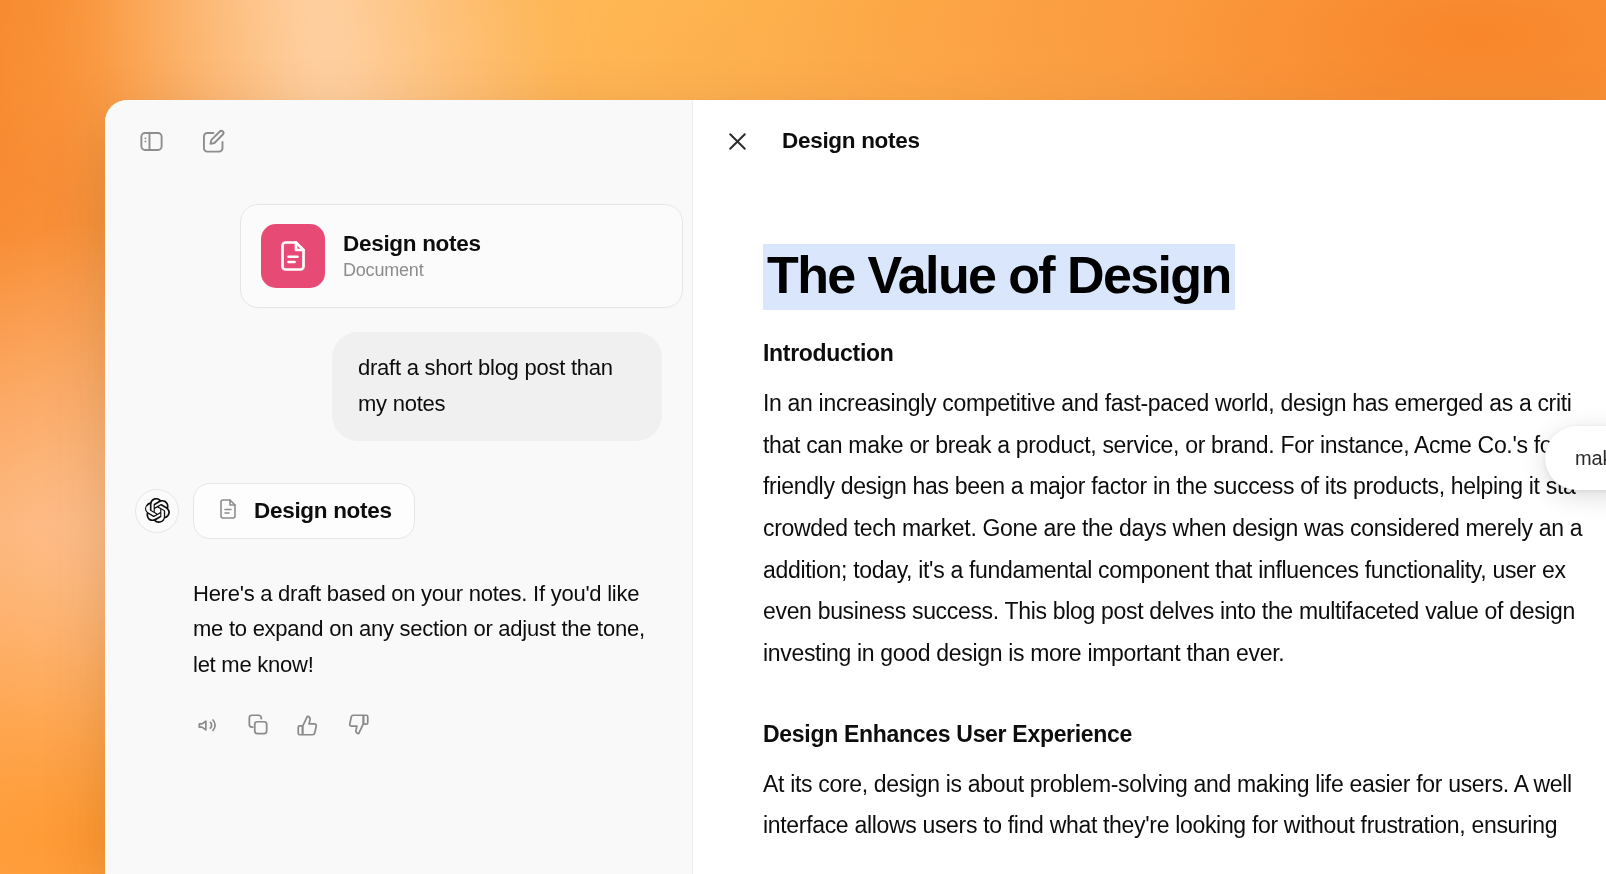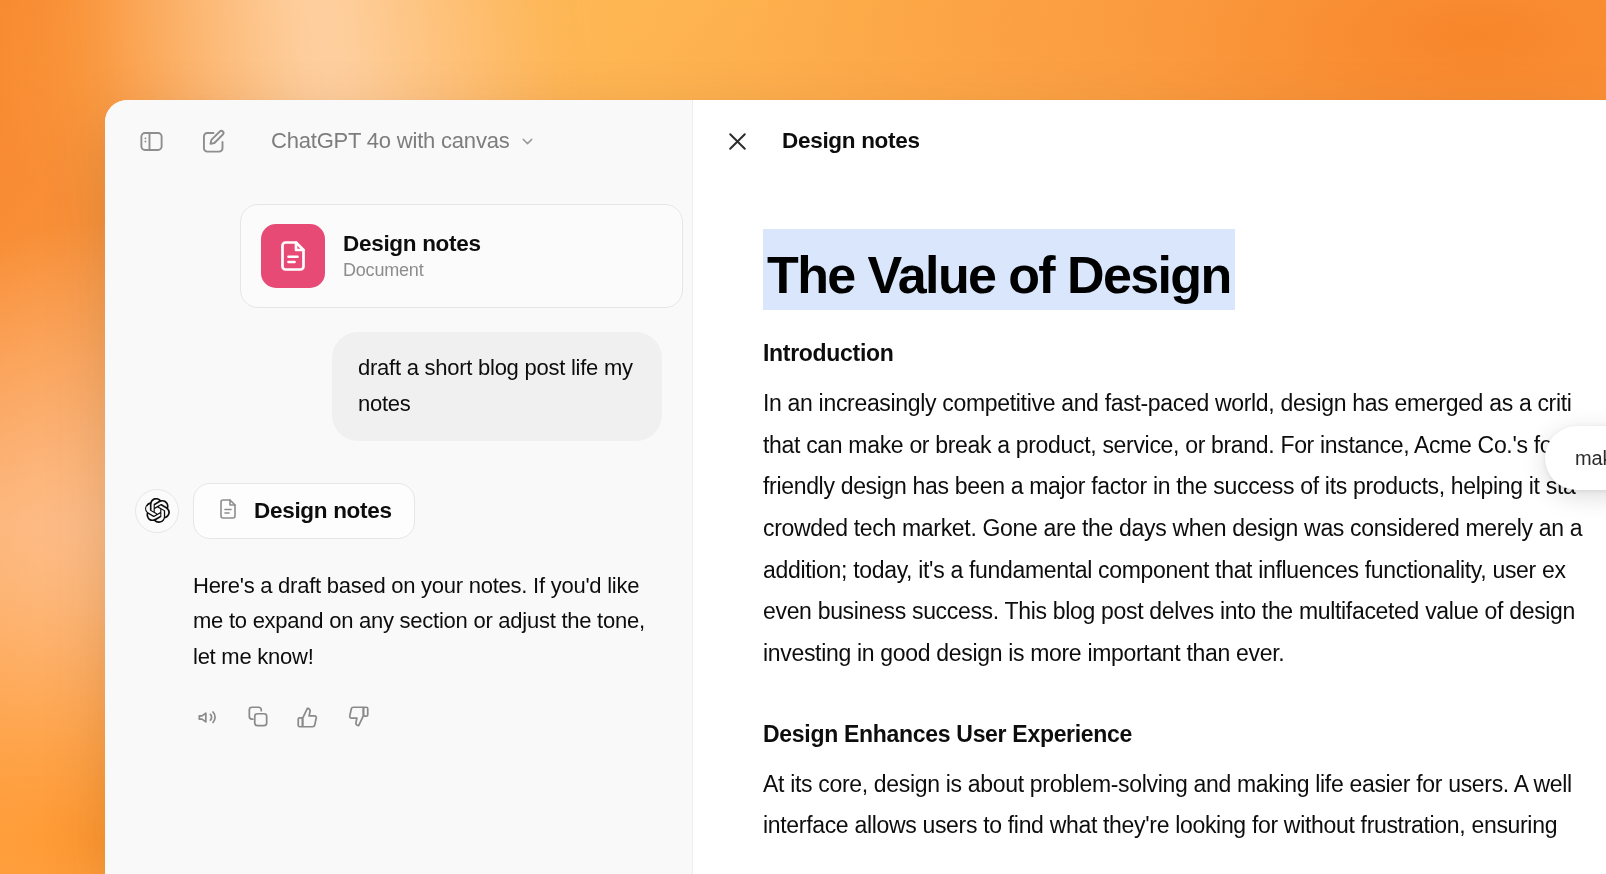--- a/index.html
+++ b/index.html
@@ -187,21 +187,21 @@
     cursor: pointer;
   }
   .doc-chip .chip-label {
     font-size: 22.5px;
     font-weight: bold;
     color: #0d0d0d;
     letter-spacing: -.3px;
   }
 
   .assistant-text {
-    margin-top: 29px;
+    margin-top: 37px;
     font-size: 22px;
     line-height: 1.62;
     color: #0d0d0d;
     letter-spacing: -.25px;
     max-width: 452px;
   }
 
   .msg-actions {
     display: flex;
     gap: 20px;
@@ -251,21 +251,21 @@
   .doc-h1 {
     font-size: 52px;
     font-weight: bold;
     letter-spacing: -1.6px;
     color: #000;
     line-height: 1.12;
     display: inline;
     background: #d9e6fb;
     box-decoration-break: clone;
     -webkit-box-decoration-break: clone;
-    padding: 17px 4px 6px 4px;
+    padding: 2px 4px 6px 4px;
   }
   .h1-wrap { margin-bottom: 36px; }
 
   .doc-h2 {
     font-size: 23px;
     font-weight: bold;
     color: #0d0d0d;
     letter-spacing: -.3px;
     margin-bottom: 16px;
   }
@@ -325,49 +325,41 @@
           </svg>
         </div>
 
         <div class="icon-btn">
           <svg width="27" height="27" viewBox="0 0 24 24" fill="none" stroke="currentColor" stroke-width="1.7" stroke-linecap="round" stroke-linejoin="round">
             <path d="M20 12.5V18a3 3 0 0 1-3 3H6.5A3 3 0 0 1 3.5 18V7.5a3 3 0 0 1 3-3H12"></path>
             <path d="M17.6 3.1a1.9 1.9 0 0 1 2.7 2.7l-7.5 7.5-3.5.8.8-3.5z"></path>
           </svg>
         </div>
 
-        <div class="model-picker">
-          <span class="label">ChatGPT 4o with canvas</span>
-          <span class="chev">
-            <svg width="17" height="17" viewBox="0 0 24 24" fill="none" stroke="currentColor" stroke-width="2" stroke-linecap="round" stroke-linejoin="round">
-              <polyline points="6 9 12 15 18 9"></polyline>
-            </svg>
-          </span>
-        </div>
       </div>
 
       <div class="chat-scroll">
 
         <div class="doc-card">
           <div class="doc-thumb">
             <svg width="36" height="36" viewBox="0 0 24 24" fill="none" stroke="#ffffff" stroke-width="1.8" stroke-linecap="round" stroke-linejoin="round">
               <path d="M14 3H7a2 2 0 0 0-2 2v14a2 2 0 0 0 2 2h10a2 2 0 0 0 2-2V8z"></path>
               <polyline points="14 3 14 8 19 8"></polyline>
               <line x1="9" y1="12.5" x2="15" y2="12.5"></line>
               <line x1="9" y1="16" x2="13" y2="16"></line>
             </svg>
           </div>
           <div class="doc-meta">
             <div class="doc-title">Design notes</div>
             <div class="doc-sub">Document</div>
           </div>
         </div>
 
         <div class="user-row">
-          <div class="user-bubble">draft a short blog post life my notes</div>
+          <div class="user-bubble">draft a short blog post than my notes</div>
         </div>
 
         <div class="assistant-row">
           <div class="avatar">
             <svg width="25" height="25" viewBox="0 0 24 24" fill="#0d0d0d">
               <path d="M22.28 9.82a5.98 5.98 0 0 0-.52-4.91 6.05 6.05 0 0 0-6.51-2.9A6 6 0 0 0 4.98 4.18a5.98 5.98 0 0 0-4 2.9 6.05 6.05 0 0 0 .74 7.1 5.98 5.98 0 0 0 .51 4.91 6.05 6.05 0 0 0 6.52 2.9A5.98 5.98 0 0 0 13.26 24a6.06 6.06 0 0 0 5.77-4.21 5.99 5.99 0 0 0 4-2.9 6.06 6.06 0 0 0-.75-7.07zM13.26 22.43a4.48 4.48 0 0 1-2.88-1.04l.14-.08 4.78-2.76a.8.8 0 0 0 .39-.68v-6.74l2.02 1.17a.07.07 0 0 1 .4.06v5.58a4.5 4.5 0 0 1-4.5 4.49zM3.6 18.3a4.47 4.47 0 0 1-.54-3.01l.14.09 4.79 2.76a.77.77 0 0 0 .78 0l5.84-3.37v2.33a.08.08 0 0 1-.3.07l-4.84 2.79a4.5 4.5 0 0 1-6.14-1.65zM2.34 7.9a4.49 4.49 0 0 1 2.35-1.97v5.68a.77.77 0 0 0 .38.67l5.82 3.35-2.02 1.17a.8.8 0 0 1-.7 0l-4.84-2.8a4.5 4.5 0 0 1-1.65-6.1zm16.6 3.86L13.1 8.38 15.12 7.2a.08.08 0 0 1 .07 0l4.84 2.8a4.49 4.49 0 0 1-.68 8.1v-5.68a.8.8 0 0 0-.4-.66zm2.01-3.02l-.14-.09-4.78-2.79a.78.78 0 0 0-.79 0L9.4 9.23V6.9a.07.07 0 0 1 .03-.06l4.84-2.8a4.5 4.5 0 0 1 6.68 4.66zM8.3 12.87l-2.02-1.17a.08.08 0 0 1-.04-.06V6.07a4.5 4.5 0 0 1 7.37-3.45l-.14.08L8.7 5.46a.8.8 0 0 0-.39.68zm1.1-2.36L12 9.01l2.6 1.5v3l-2.6 1.5-2.6-1.5z"></path>
             </svg>
           </div>
 
           <div class="assistant-col">

